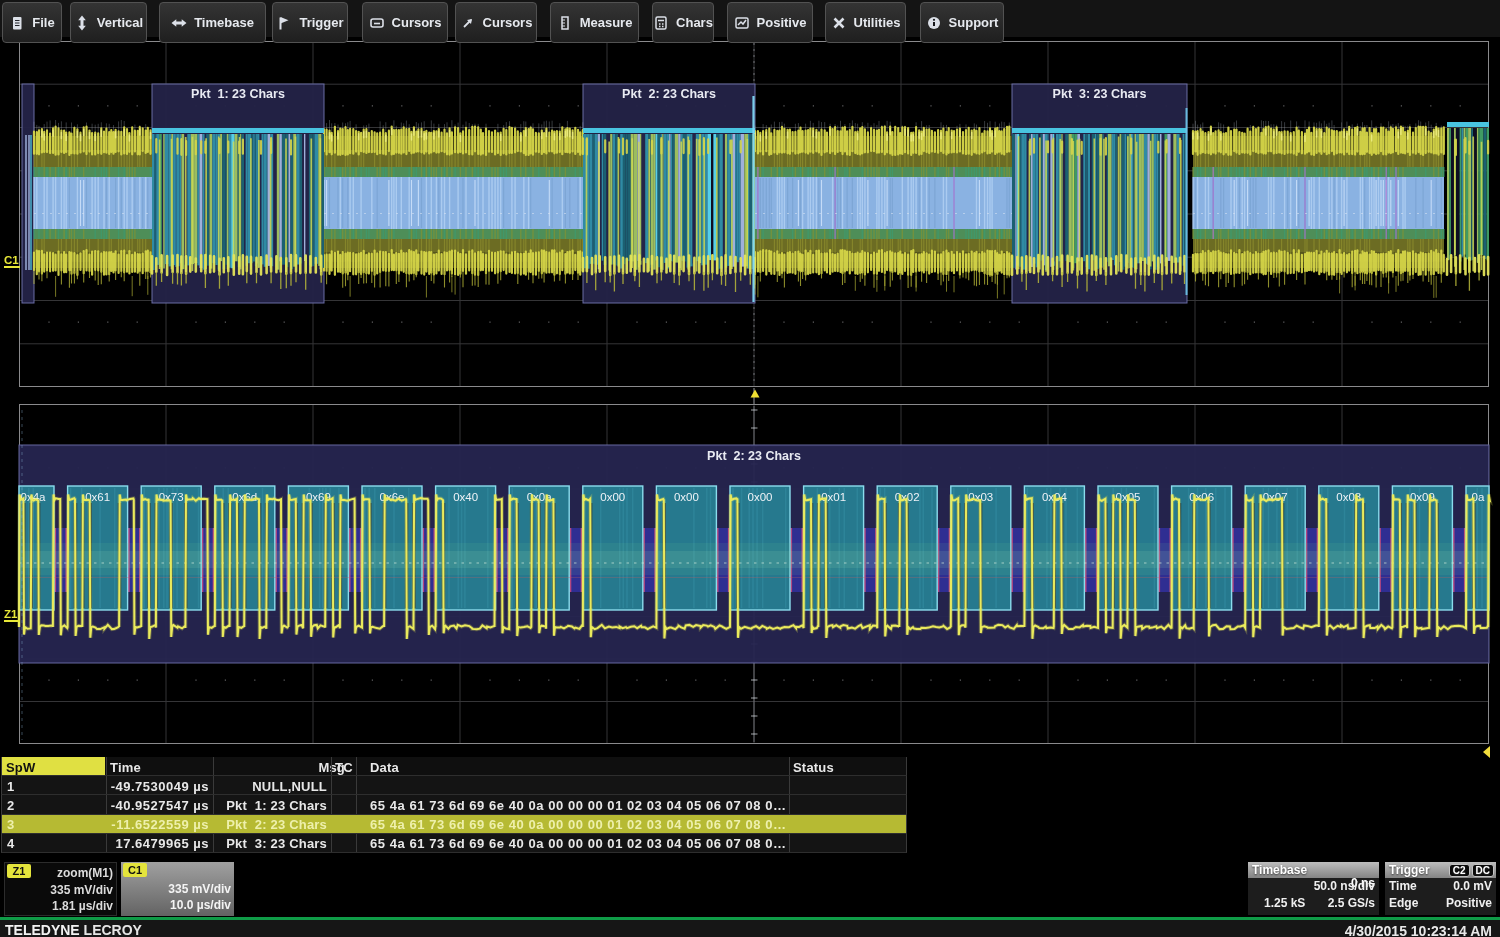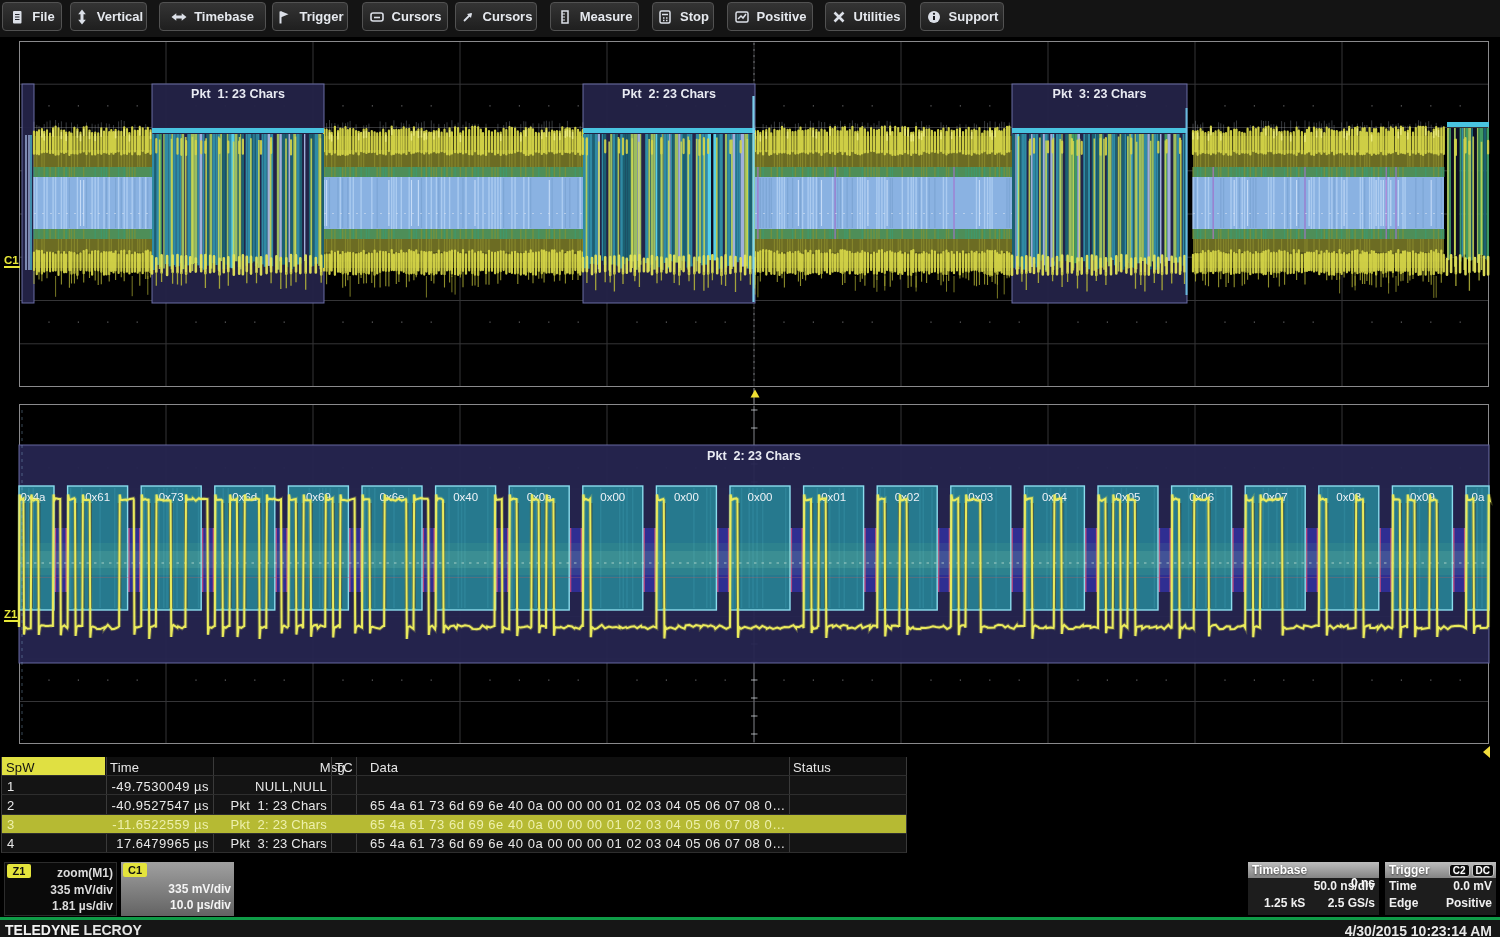--- a/index.html
+++ b/index.html
@@ -1,18 +1,18 @@
 <!DOCTYPE html>
 <html><head><meta charset="utf-8"><style>
 *{margin:0;padding:0;box-sizing:border-box}
 html,body{width:1500px;height:937px;background:#000;font-family:"Liberation Sans",sans-serif;overflow:hidden;position:relative}
 #menubar{position:absolute;left:0;top:0;width:1500px;height:37px;background:#141414}
-.mbtn{position:absolute;top:2px;height:29px;border:1px solid #525252;border-radius:4px;background:linear-gradient(#343434,#1f1f1f);color:#e6e9ee;font-size:13px;font-weight:bold;display:flex;align-items:center;justify-content:center;gap:7px}
+.mbtn{position:absolute;top:2px;height:41px;border:1px solid #525252;border-radius:4px;background:linear-gradient(#343434,#1f1f1f);color:#e6e9ee;font-size:13px;font-weight:bold;display:flex;align-items:center;justify-content:center;gap:7px}
 #wave{position:absolute;left:0;top:0}
-#tbl{position:absolute;left:1px;top:757px;width:906px;font-size:13px;font-weight:normal;color:#e8e8e8;letter-spacing:0.2px}
+#tbl{position:absolute;left:1px;top:757px;width:906px;font-size:13px;font-weight:bold;color:#e8e8e8;letter-spacing:0.2px}
 .trow{position:relative;height:19.2px;border-bottom:1px solid #2e2e2e;border-left:1px solid #3a3a3a;border-right:1px solid #3a3a3a;background:#141414}
 .trow .c{position:absolute;top:2.5px;white-space:nowrap}
 .sep{position:absolute;top:0;bottom:0;width:1px;background:#3a3a3a}
 .hl{background:#b6ba33;color:#eef0ac}
 .desc{position:absolute;top:862px;height:54px;width:113px;font-size:12px;font-weight:bold;color:#dcdcdc}
 .tab{position:absolute;left:2px;top:1px;width:24px;height:14px;background:#e4e43c;color:#111;border-radius:2px;text-align:center;font-size:11px;line-height:14px}
 .rline{position:absolute;right:3px;white-space:nowrap}
 .panel{position:absolute;top:862px;height:53px;font-size:12px;font-weight:bold;color:#f0f0f0;background:#1d1d1d}
 .phead{position:absolute;left:0;top:0;right:0;height:16px;background:linear-gradient(#bdbdbd,#848484);color:#fff;text-shadow:0 1px 2px #333}
 .chip{display:inline-block;background:#0a0a0a;border:1px solid #c4c4c4;border-radius:3px;color:#fff;font-size:10px;font-weight:bold;line-height:11px;padding:0 3px;margin-left:2px}
@@ -538,21 +538,21 @@
         <rect x="5" y="2" width="6" height="12" fill="none" stroke="#dce0e8" stroke-width="1.5"></rect>
         <path d="M5 5h3M5 8h3M5 11h3" stroke="#dce0e8" stroke-width="1.2"></path>
       </svg>
       <span>Measure</span>
     </div>
     <div class="mbtn" style="left:652px;width:62px">
       <svg width="16" height="16" viewBox="0 0 16 16">
         <rect x="3" y="2" width="10" height="12" rx="1.5" fill="none" stroke="#dce0e8" stroke-width="1.5"></rect>
         <path d="M5 5.5h6M6 9h1.5M6 11.5h1.5M9 9h1.5M9 11.5h1.5" stroke="#dce0e8" stroke-width="1.3"></path>
       </svg>
-      <span>Stop</span>
+      <span>Chars</span>
     </div>
     <div class="mbtn" style="left:727px;width:86px">
       <svg width="16" height="16" viewBox="0 0 16 16">
         <rect x="2" y="3" width="12" height="10" rx="1.5" fill="none" stroke="#dce0e8" stroke-width="1.5"></rect>
         <path d="M4 10l3-3 2 2 3-4" stroke="#dce0e8" stroke-width="1.5" fill="none"></path>
       </svg>
       <span>Positive</span>
     </div>
     <div class="mbtn" style="left:825px;width:81px">
       <svg width="16" height="16" viewBox="0 0 16 16">

